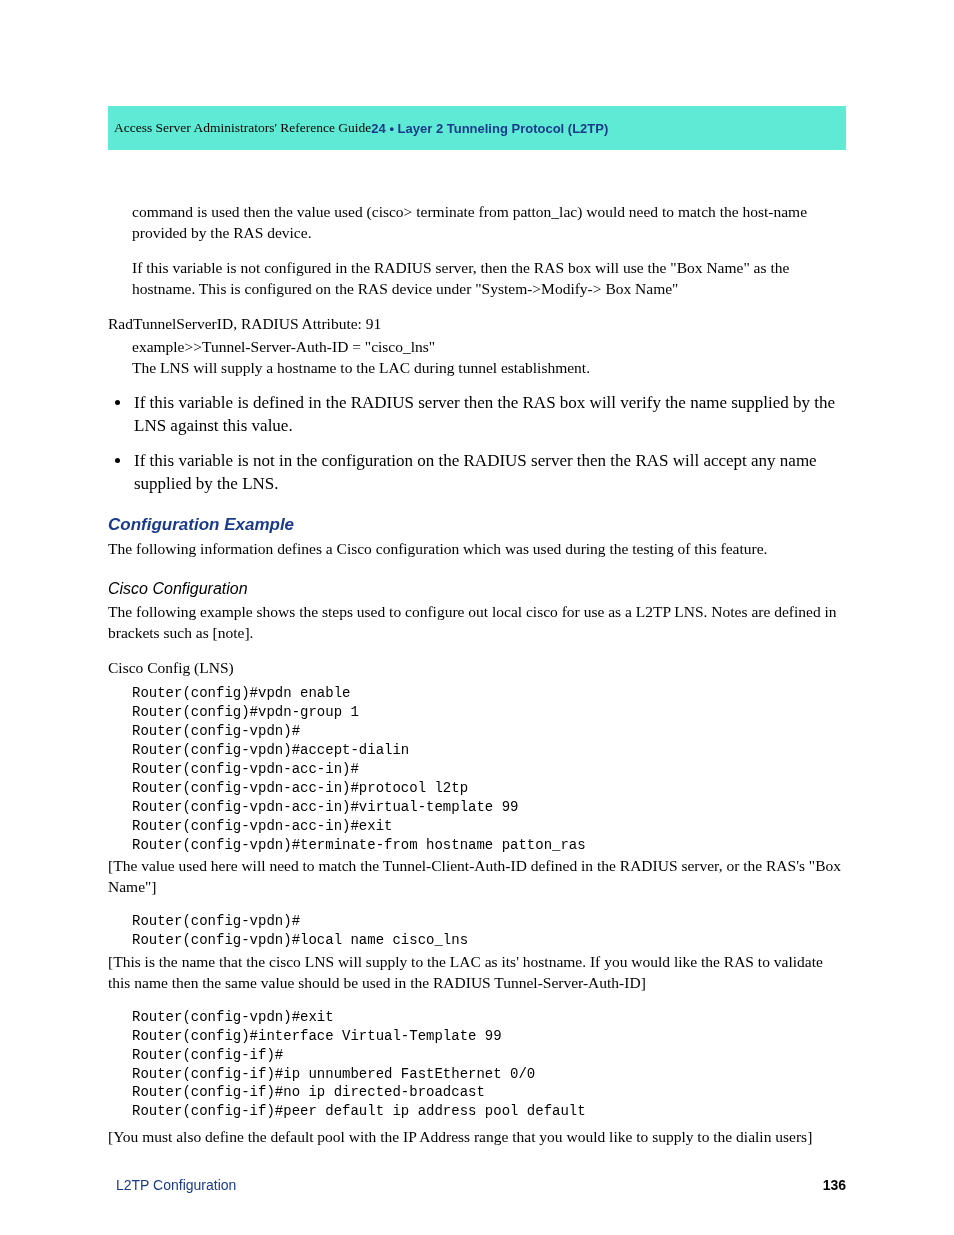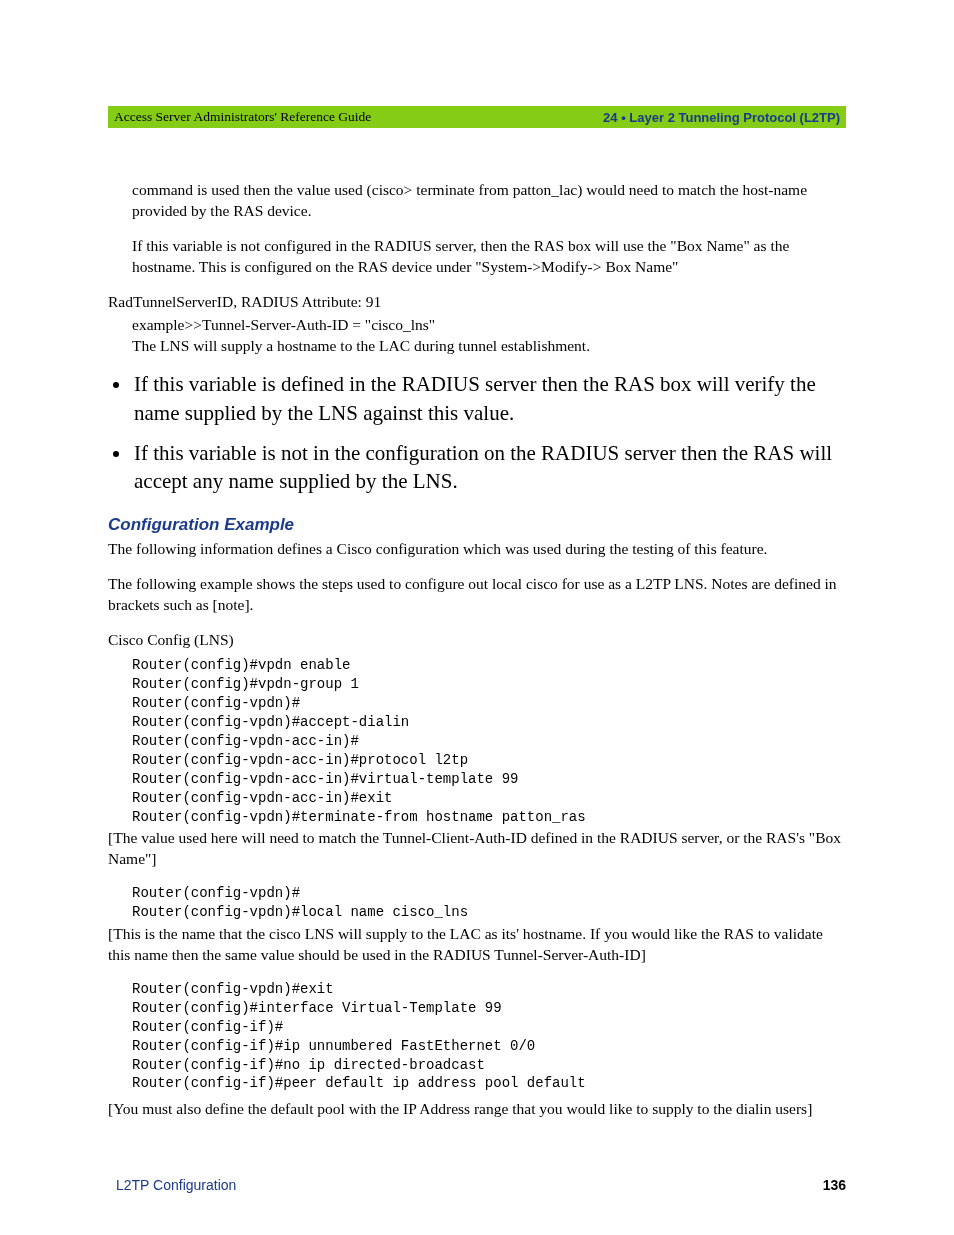--- a/index.html
+++ b/index.html
@@ -10,25 +10,24 @@
     color: #000;
   }
   .page {
     width: 954px;
     height: 1235px;
     position: relative;
     box-sizing: border-box;
     padding: 106px 108px 60px 108px;
   }
   .header-bar {
-    background: #84cc16;
+    background: #5eead4;
     display: flex;
-    justify-content: space-between;
     align-items: center;
-    padding: 3px 6px;
+    padding: 14px 6px;
     font-size: 13.5px;
     margin-bottom: 52px;
   }
   .header-left {
     color: #000;
     font-family: "Times New Roman", serif;
   }
   .header-right {
     color: #1a3a8a;
     font-family: Arial, Helvetica, sans-serif;
@@ -45,21 +44,21 @@
   .indent1 {
     margin-left: 24px;
   }
   .nobot { margin-bottom: 2px; }
   ul.bullets {
     margin: 0 0 18px 0;
     padding-left: 24px;
   }
   ul.bullets li {
     margin-bottom: 12px;
-    font-size: 21px;
+    font-size: 17px;
     line-height: 1.35;
     padding-left: 2px;
   }
   .h2-blue {
     font-family: Arial, Helvetica, sans-serif;
     font-weight: bold;
     font-style: italic;
     color: #1a3a8a;
     font-size: 17px;
     margin: 18px 0 2px 0;
@@ -118,20 +117,21 @@
     </p>
 
     <ul class="bullets">
       <li>If this variable is defined in the RADIUS server then the RAS box will verify the name supplied by the LNS against this value.</li>
       <li>If this variable is not in the configuration on the RADIUS server then the RAS will accept any name supplied by the LNS.</li>
     </ul>
 
     <div class="h2-blue">Configuration Example</div>
     <p class="para">The following information defines a Cisco configuration which was used during the testing of this feature.</p>
 
+    <div class="h3-cisco">Cisco Configuration</div>
     <p class="para">
       <span>The following example shows the steps used to configure out local cisco for use as a L2TP LNS. Notes are defined in brackets such as [</span><span class="bold">note</span><span>].</span>
     </p>
 
     <p class="para bold" style="margin-bottom:2px;">Cisco Config (LNS)</p>
 
     <div class="code">Router(config)#vpdn enable
 Router(config)#vpdn-group 1
 Router(config-vpdn)#
 Router(config-vpdn)#accept-dialin

